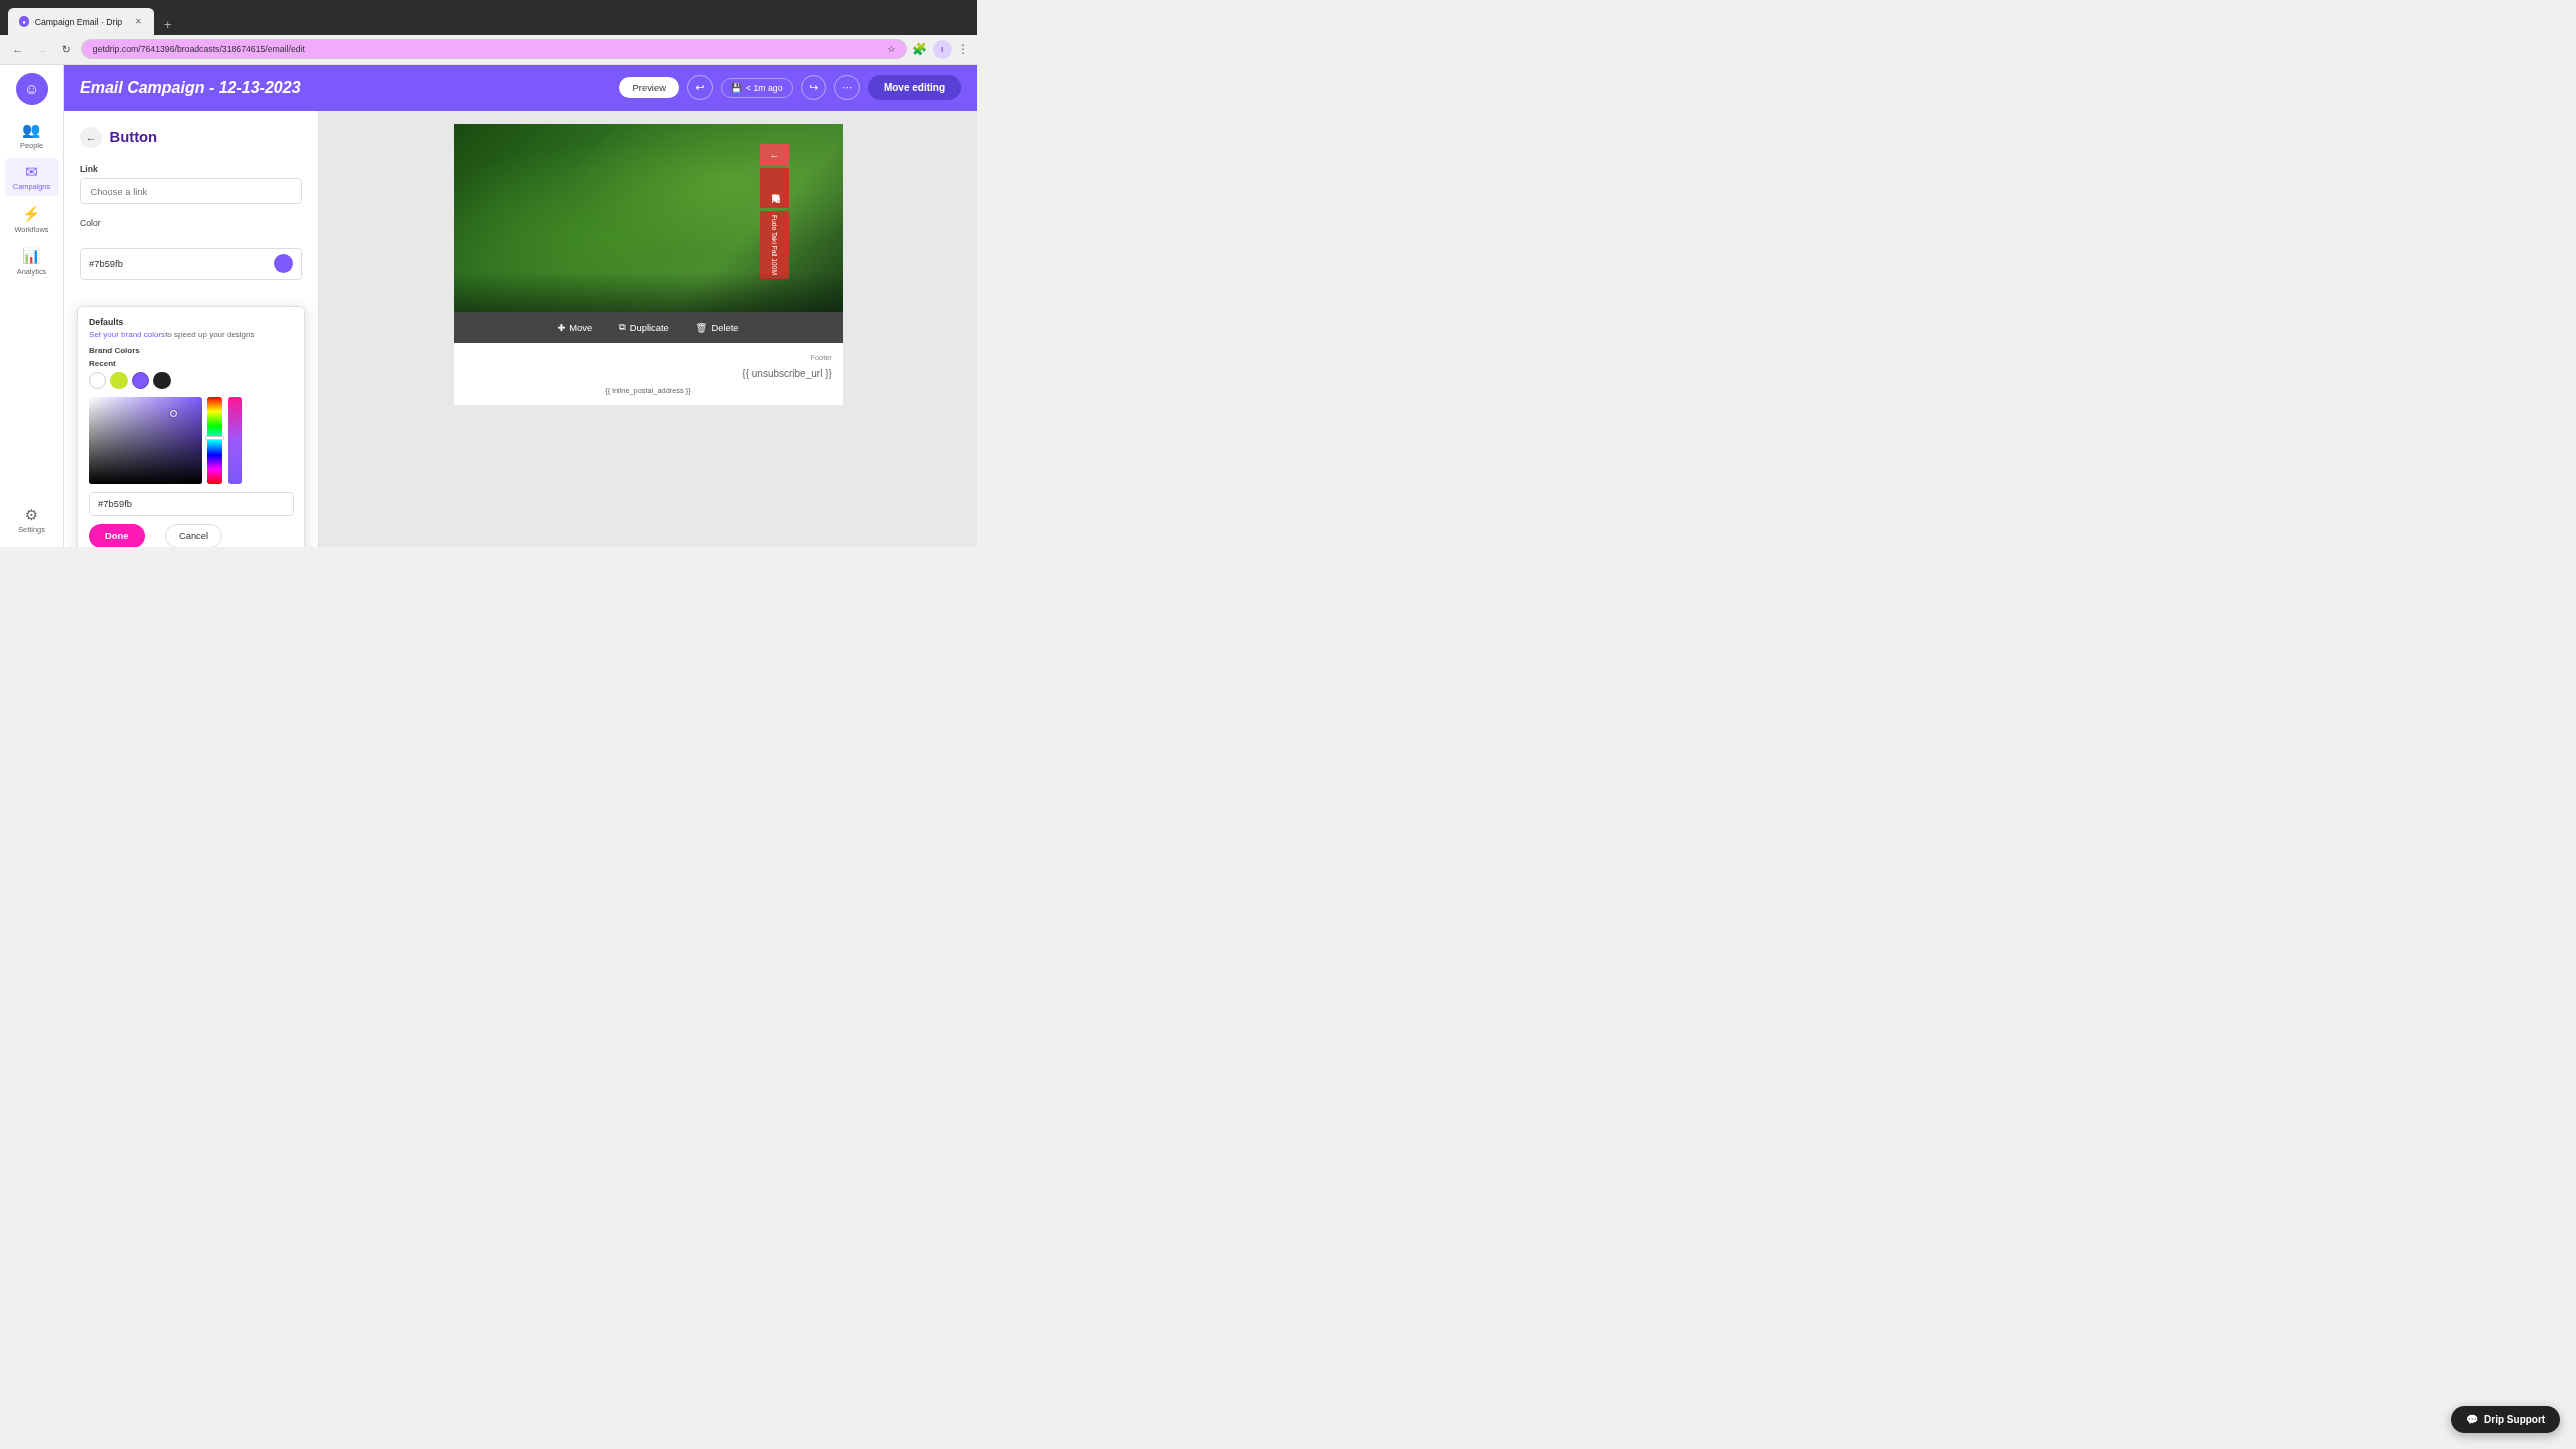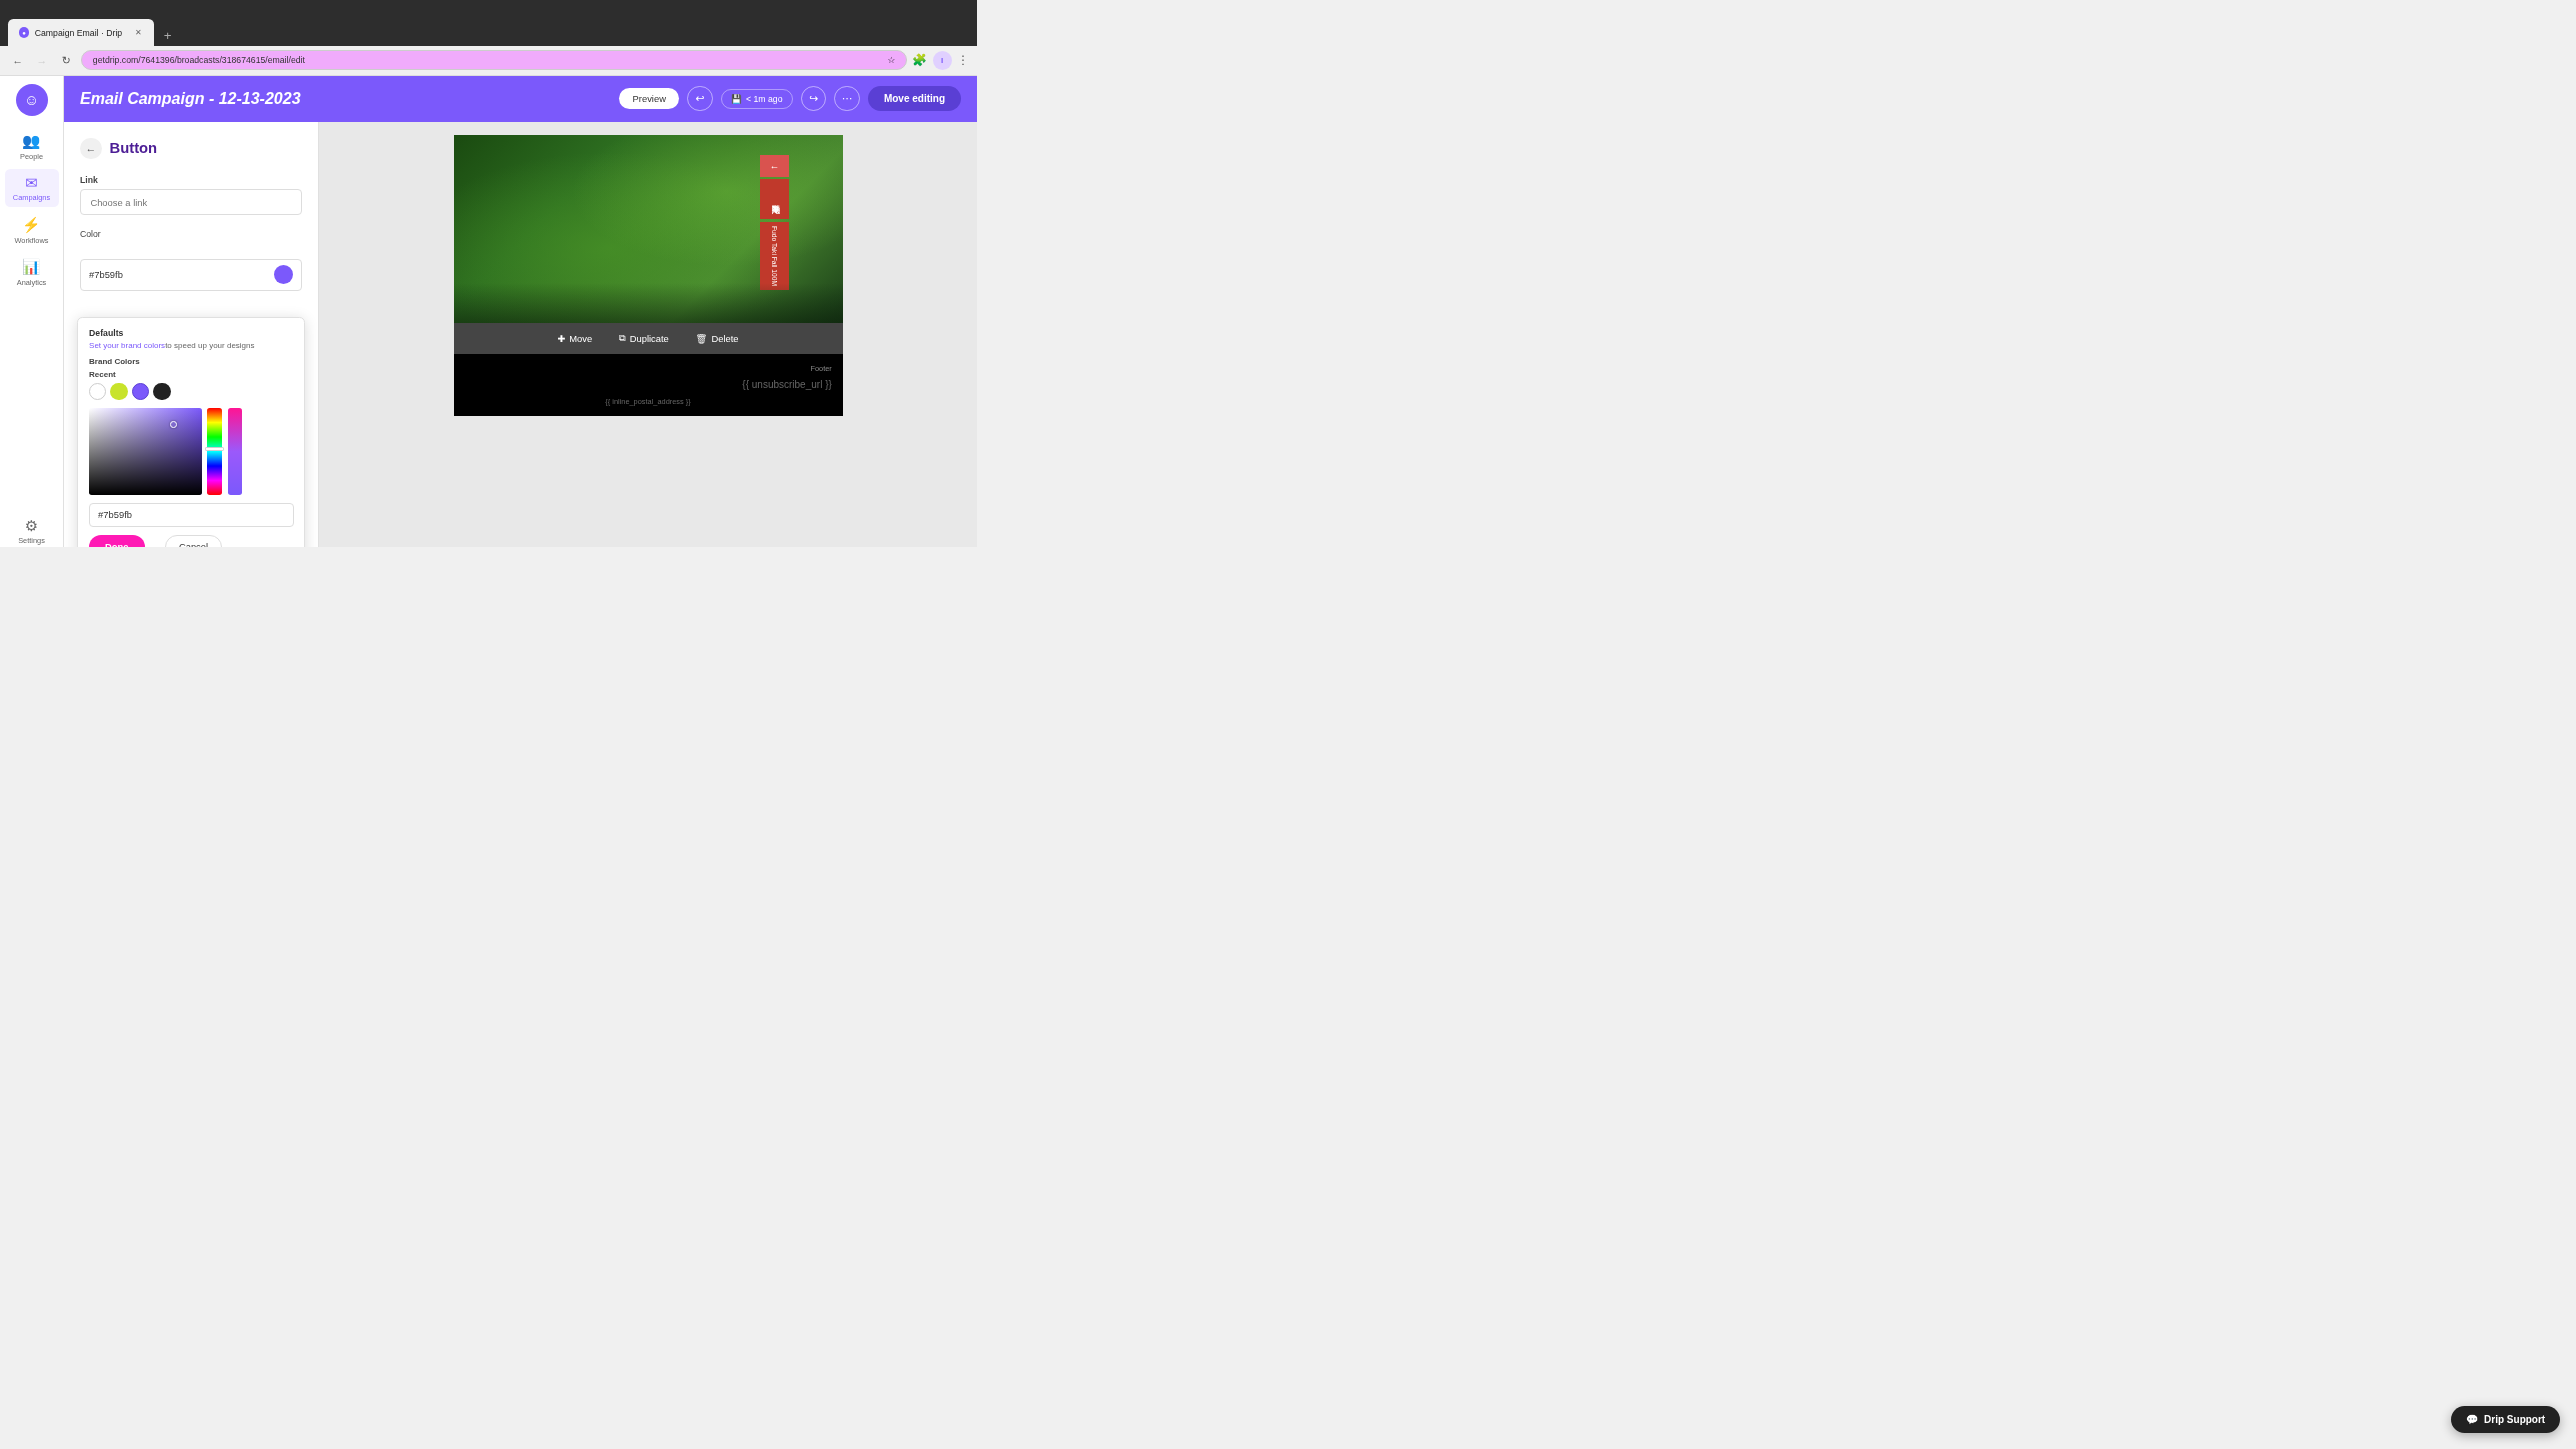--- a/index.html
+++ b/index.html
@@ -1,21 +1,21 @@
 <!DOCTYPE html>
 <html style="font-size:10.7px"><head>
   <meta charset="utf-8">
   <style>
     * { box-sizing: border-box; margin: 0; padding: 0; }
     body { font-family: -apple-system, BlinkMacSystemFont, 'Segoe UI', sans-serif; background: #f0f0f0; width: 977px; height: 547px; overflow: hidden; }
   </style>
 </head>
 <body>
 
-<div style="background:#2d2d2d; height:46px; display:flex; align-items:flex-end; padding:0 8px 0 8px;">
+<div style="background:#2d2d2d; height:35px; display:flex; align-items:flex-end; padding:0 8px 0 8px;">
   <div style="display:flex; align-items:flex-end; gap:2.7px;">
     <div style="background:#f0f0f0; border-radius:5.4px 5.4px 0 0; padding:5.4px 10.7px; display:flex; align-items:center; gap:5.4px; color:#222; font-size:8.7px; height:27px; min-width:134px;">
       <span style="width:10.7px;height:10.7px;background:#7b59fb;border-radius:50%;display:flex;align-items:center;justify-content:center;color:white;font-size:6px;">●</span>
       <span style="font-size:8.7px;">Campaign Email · Drip</span>
       <span style="width:10.7px;height:10.7px;display:flex;align-items:center;justify-content:center;border-radius:50%;cursor:pointer;color:#666;font-size:8px;margin-left:5.4px;">✕</span>
     </div>
     <div style="width:21.5px;height:21.5px;display:flex;align-items:center;justify-content:center;color:#aaa;font-size:13.4px;cursor:pointer;">+</div>
   </div>
 </div>
 
@@ -189,21 +189,21 @@
             <button style="display:flex;align-items:center;gap:4px;color:white;font-size:9.4px;cursor:pointer;background:none;border:none;padding:2.7px 5.4px;border-radius:2.7px;">
               <span>⧉</span>
               <span>Duplicate</span>
             </button>
             <button style="display:flex;align-items:center;gap:4px;color:white;font-size:9.4px;cursor:pointer;background:none;border:none;padding:2.7px 5.4px;border-radius:2.7px;">
               <span>🗑</span>
               <span>Delete</span>
             </button>
           </div>
 
-          <div style="background:#000000;padding:10.7px;text-align:center;">
+          <div style="background:#ffffff;padding:10.7px;text-align:center;">
             <div style="font-size:7.4px;color:#888;text-align:right;margin-bottom:5.4px;">Footer</div>
             <div style="font-size:10px;color:#666;margin-bottom:7px;text-align:right;">{{ unsubscribe_url }}</div>
             <div style="font-size:7.4px;color:#666;">{{ inline_postal_address }}</div>
           </div>
 
         </div>
 
       </div>
 
     </div>

